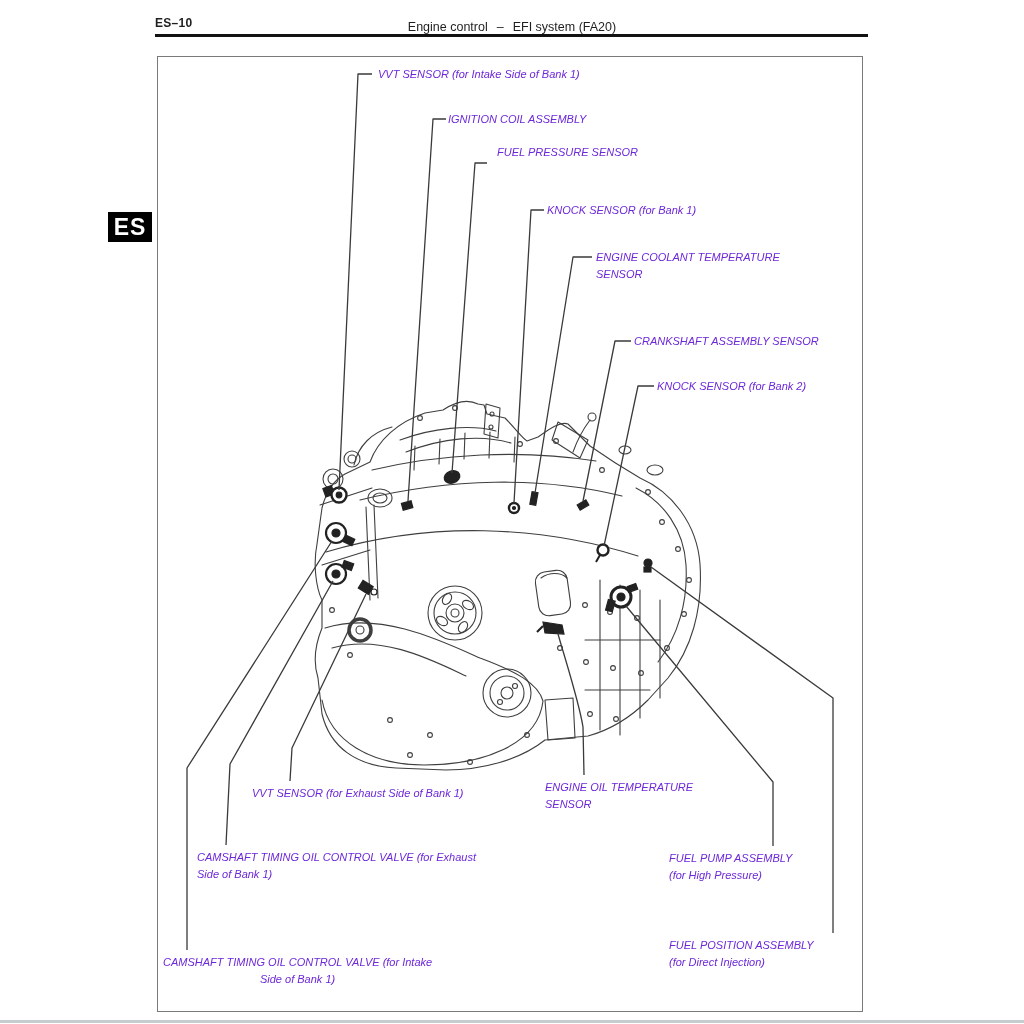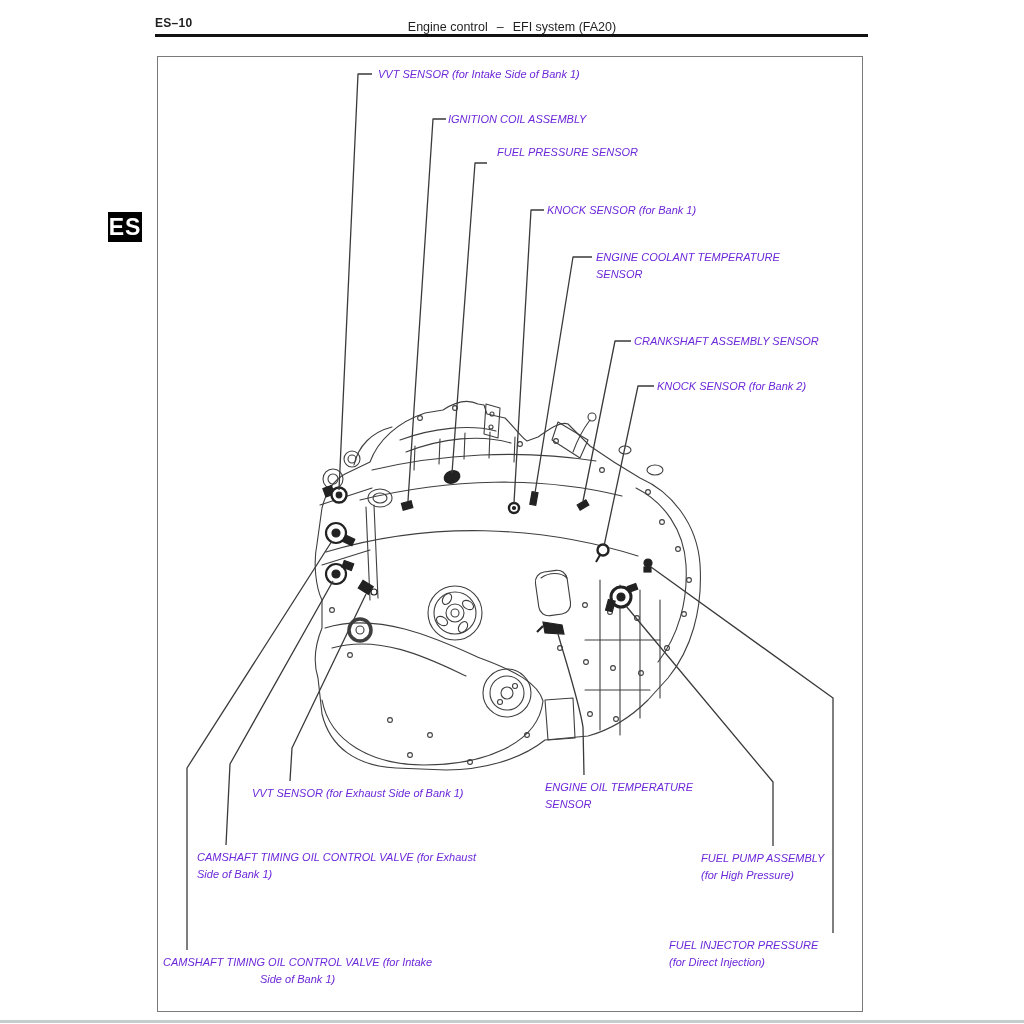--- a/index.html
+++ b/index.html
@@ -7,21 +7,21 @@
     position:relative;width:1024px;height:1024px;background:#ffffff;overflow:hidden;
     font-family:"Liberation Sans","DejaVu Sans",sans-serif;color:#1f1f1f;
   }
   
   .page-code{position:absolute;left:155px;top:16px;font-size:12px;font-weight:bold;letter-spacing:.3px;}
   .header-title{position:absolute;left:0;top:20px;width:1024px;text-align:center;font-size:12.5px;font-weight:normal;}
   .header-title span{display:inline-block;}
   .header-title .divider{margin:0 9px;}
   .header-rule{position:absolute;left:155px;top:34px;width:713px;height:3px;background:#121212;}
   
-  .side-tab{position:absolute;left:108px;top:212px;width:34px;height:30px;background:#000;
+  .side-tab{position:absolute;left:108px;top:212px;width:44px;height:30px;background:#000;
     color:#fff;display:flex;align-items:center;justify-content:center;
     font-size:23px;font-weight:bold;letter-spacing:1px;}
   
   .figure-frame{position:absolute;left:157px;top:56px;width:706px;height:956px;
     border:1.5px solid #7a7a7a;background:#fff;box-sizing:border-box;}
   
   .art{position:absolute;left:0;top:0;}
   
   .callout{position:absolute;font-size:11px;line-height:17px;white-space:nowrap;color:#6d28d9;font-style:italic;}
   .callout div{white-space:nowrap;}
@@ -231,26 +231,26 @@
     <div>VVT SENSOR (for Exhaust Side of Bank 1)</div>
   </div>
   <div class="callout" style="left:545px;top:779px;">
     <div>ENGINE OIL TEMPERATURE</div>
     <div>SENSOR</div>
   </div>
   <div class="callout" style="left:197px;top:849px;">
     <div>CAMSHAFT TIMING OIL CONTROL VALVE (for Exhaust</div>
     <div>Side of Bank 1)</div>
   </div>
-  <div class="callout" style="left:669px;top:850px;margin-left:32px;">
+  <div class="callout" style="left:669px;top:850px;">
     <div>FUEL PUMP ASSEMBLY</div>
     <div>(for High Pressure)</div>
   </div>
   <div class="callout" style="left:669px;top:937px;">
-    <div>FUEL INJECTOR PRESSURE</div>
+    <div>FUEL POSITION ASSEMBLY</div>
     <div>(for Direct Injection)</div>
   </div>
   <div class="callout" style="left:163px;top:954px;text-align:center;">
     <div>CAMSHAFT TIMING OIL CONTROL VALVE (for Intake</div>
     <div>Side of Bank 1)</div>
   </div>
 
   <div class="page-bottom-edge"></div>
 </div>
 

